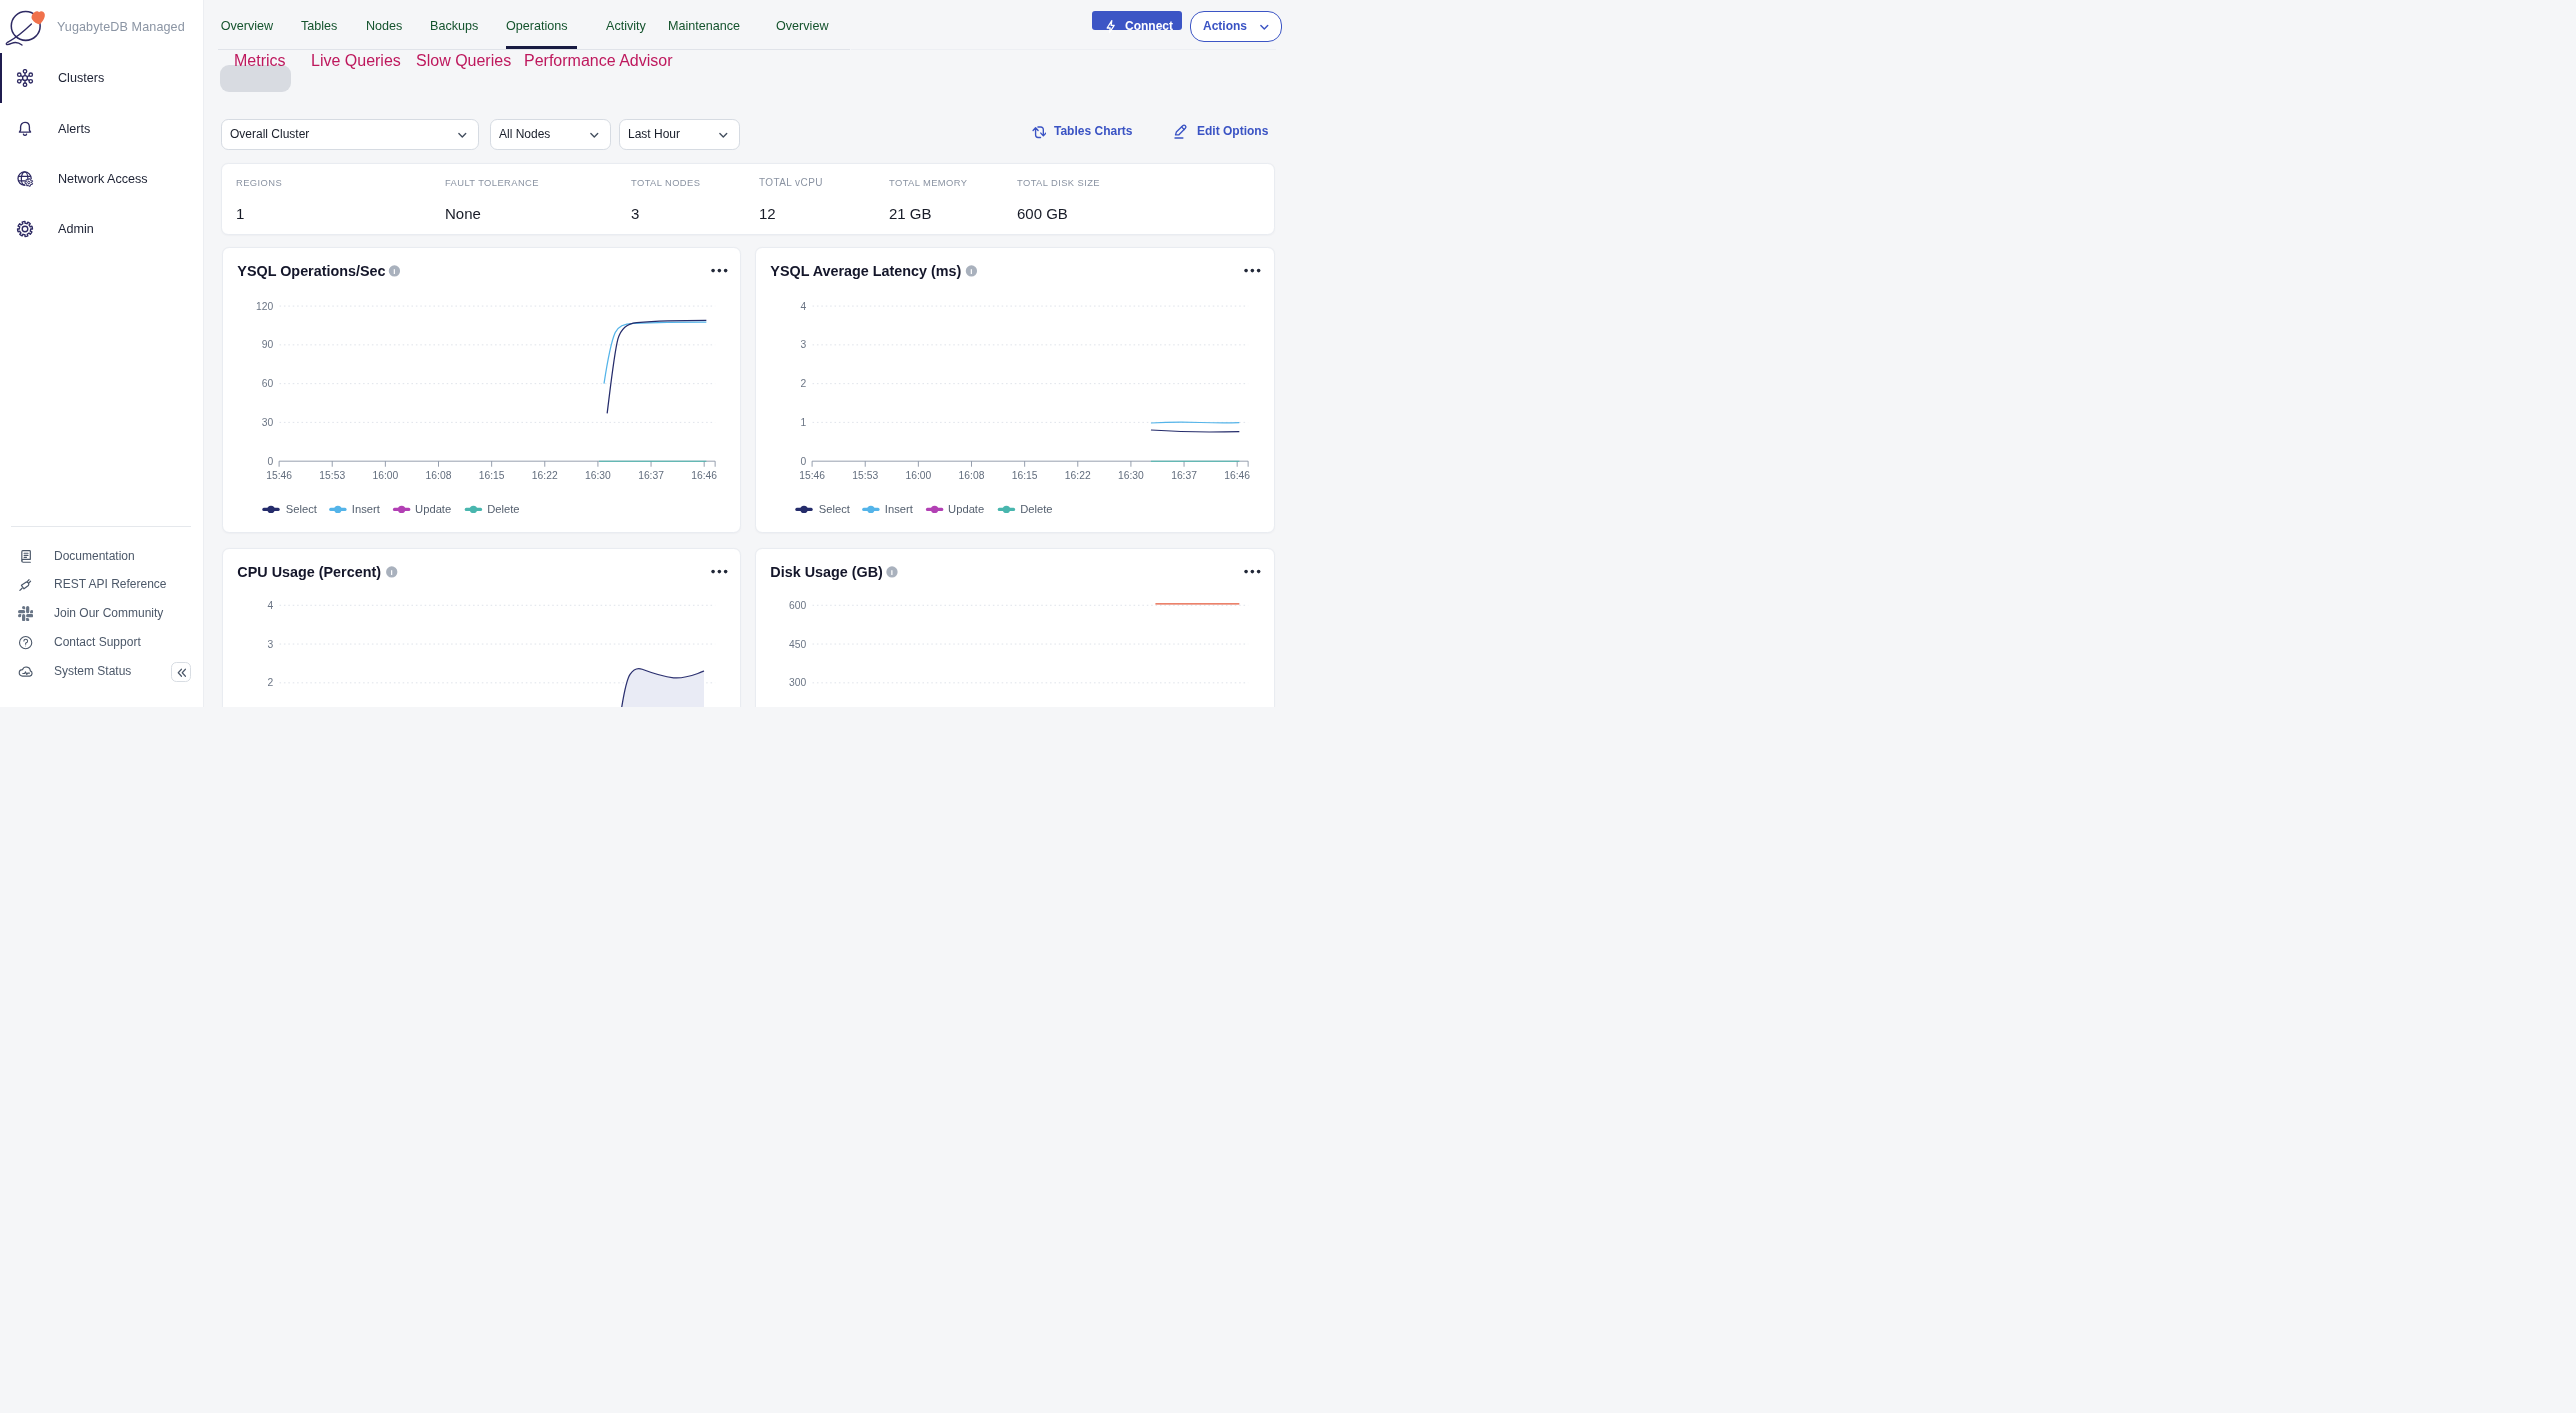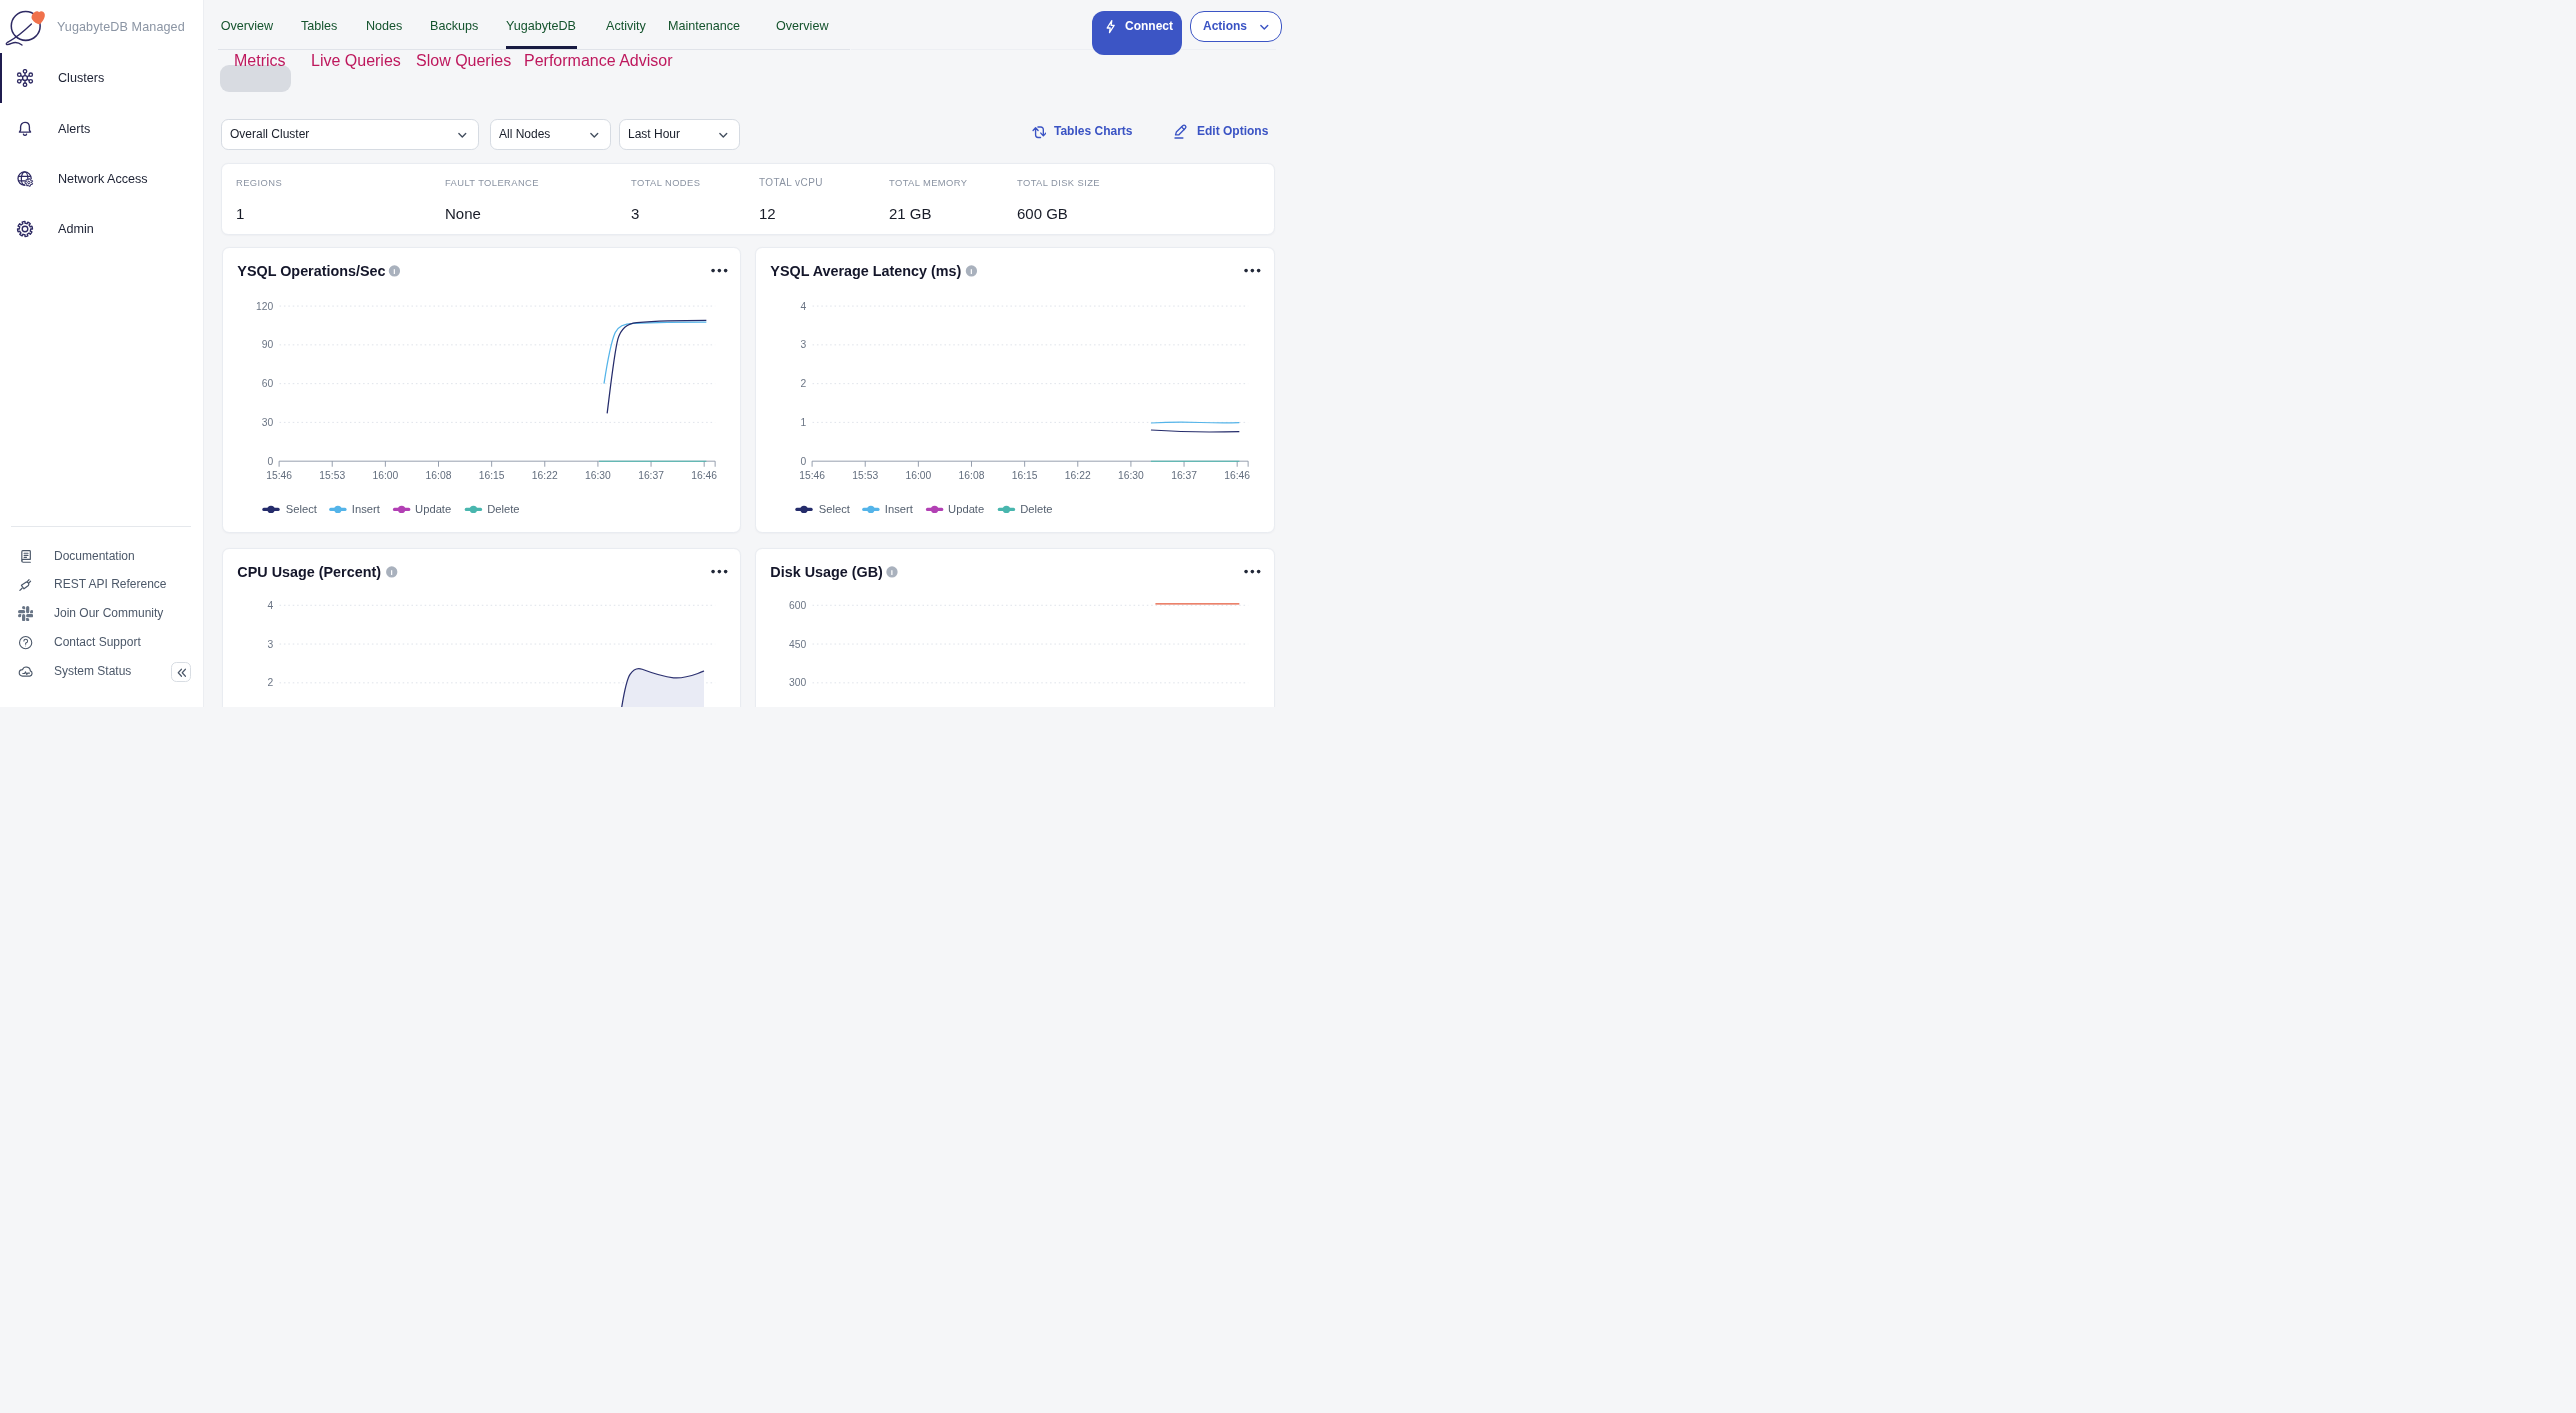--- a/index.html
+++ b/index.html
@@ -117,29 +117,29 @@
     </svg>
   </div>
 </aside>
 
 <main>
 
   <span class="nav-it" style="left:16.7px">Overview</span>
   <span class="nav-it" style="left:97px">Tables</span>
   <span class="nav-it" style="left:162px">Nodes</span>
   <span class="nav-it" style="left:226px">Backups</span>
-  <span class="nav-it" style="left:302px">YugabyteDB</span>
+  <span class="nav-it" style="left:302px">Operations</span>
   <span class="nav-it" style="left:402px">Activity</span>
   <span class="nav-it" style="left:464px">Maintenance</span>
   <span class="nav-it" style="left:572px">Overview</span>
   <div class="abs" style="left:14.4px;top:49px;width:632px;height:0.9px;background:#e0e3e9"></div>
   <div class="abs" style="left:647px;top:49px;width:425px;height:0.9px;background:#edeff3"></div>
   <div class="abs" style="left:302px;top:46px;width:71px;height:3.2px;background:#181b42"></div>
 
-  <div class="abs" style="left:888px;top:10.6px;width:90px;height:44px;background:#3c55c5;border-radius:12px">
+  <div class="abs" style="left:888px;top:10.6px;width:90px;height:19px;background:#3c55c5;border-radius:3px">
     <svg class="abs" style="left:10.8px;top:8px" width="15.3" height="15.3" viewBox="0 0 17 17" fill="none" stroke="#fff" stroke-width="1.4" stroke-linejoin="round">
       <path d="M9.8 1.8 L4.6 10 H8 L7.2 15.2 L12.4 7 H9 Z"></path>
     </svg>
     <span class="abs" style="left:33px;top:8.5px;font-size:12px;font-weight:bold;color:#fff">Connect</span>
   </div>
   <div class="abs" style="left:986px;top:10.6px;width:92px;height:31px;background:#fff;border:1.3px solid #3c55c5;border-radius:14px">
     <span class="abs" style="left:12px;top:7.2px;font-size:12px;font-weight:bold;color:#3a53c4">Actions</span>
     <svg class="abs" style="left:67px;top:9px" width="12.6" height="12.6" viewBox="0 0 14 14" fill="none" stroke="#3a53c4" stroke-width="1.6" stroke-linecap="round" stroke-linejoin="round">
       <path d="M3.2 5 L7 8.8 L10.8 5"></path>
     </svg>

